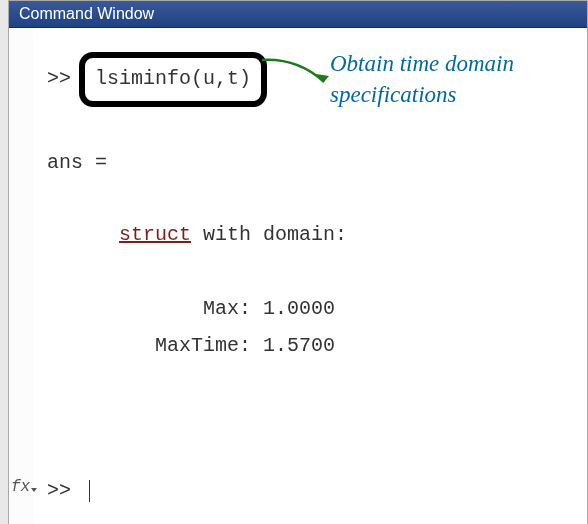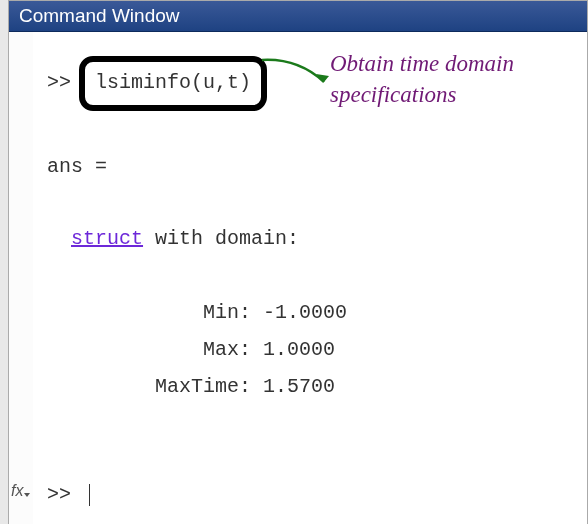--- a/index.html
+++ b/index.html
@@ -21,21 +21,21 @@
       left: 8px;
       right: 0;
       bottom: 0;
       background: #fff;
       border: 1px solid #aaa;
     }
     .title-bar {
       background: linear-gradient(to bottom, #3a5998, #1e4282);
       color: #fff;
       padding: 4px 10px;
-      font-size: 19px;
+      font-size: 16px;
       font-family: Arial, sans-serif;
       border-bottom: 1px solid #0d2a5c;
     }
     .content {
       padding: 24px 0 0 0;
       font-family: 'Courier New', Courier, monospace;
       font-size: 20px;
       color: #333;
       position: relative;
       height: calc(100% - 26px);
@@ -61,28 +61,29 @@
       color: #333;
     }
     .highlight-box {
       display: inline-block;
       border: 6px solid #000000;
       border-radius: 14px;
       padding: 2px 10px 4px 10px;
       margin-left: -4px;
     }
     .struct-link {
-      color: #6d28d9;
+      color: #7f1d1d;
       text-decoration: underline;
+      margin-left: 48px;
     }
     .fx-icon {
       position: absolute;
       left: 2px;
       bottom: 28px;
-      font-family: Liberation Sans, sans-serif;
+      font-family: Liberation Mono, monospace;
       font-style: italic;
       font-size: 16px;
       color: #555;
     }
     .fx-icon::after {
       content: "";
       display: inline-block;
       width: 0;
       height: 0;
       border-left: 3px solid transparent;
@@ -107,21 +108,21 @@
       margin-left: 6px;
     }
     .annotation {
       position: absolute;
       top: 48px;
       left: 330px;
       right: 0;
       font-family: Georgia, 'Times New Roman', serif;
       font-style: italic;
       font-size: 23px;
-      color: #701a75;
+      color: #0369a1;
       line-height: 1.35;
     }
     .arrow-svg {
       position: absolute;
       top: 56px;
       left: 258px;
       width: 78px;
       height: 40px;
       pointer-events: none;
     }
@@ -138,21 +139,20 @@
   </div>
   <div class="content">
     <div class="gutter"></div>
     <div class="code-area">
       <div class="line"><span class="prompt">&gt;&gt;</span> <span class="highlight-box"><span>lsiminfo(u,t)</span></span></div>
       <div class="line"> </div>
       <div class="line">ans =</div>
       <div class="line"> </div>
       <div class="line struct-line">  <span class="struct-link">struct</span><span> with domain:</span></div>
       <div class="line"> </div>
-      <div class="line">             <span>Min</span>: <span>-1.0000</span></div>
       <div class="line">             <span>Max</span>: <span>1.0000</span></div>
       <div class="line">         <span>MaxTime</span>: <span>1.5700</span></div>
     </div>
     <div class="fx-icon"><span>fx</span></div>
     <div class="cursor-line">
       <span class="prompt">&gt;&gt;</span> <span class="blink-cursor"></span>
     </div>
   </div>
 </div>
 

